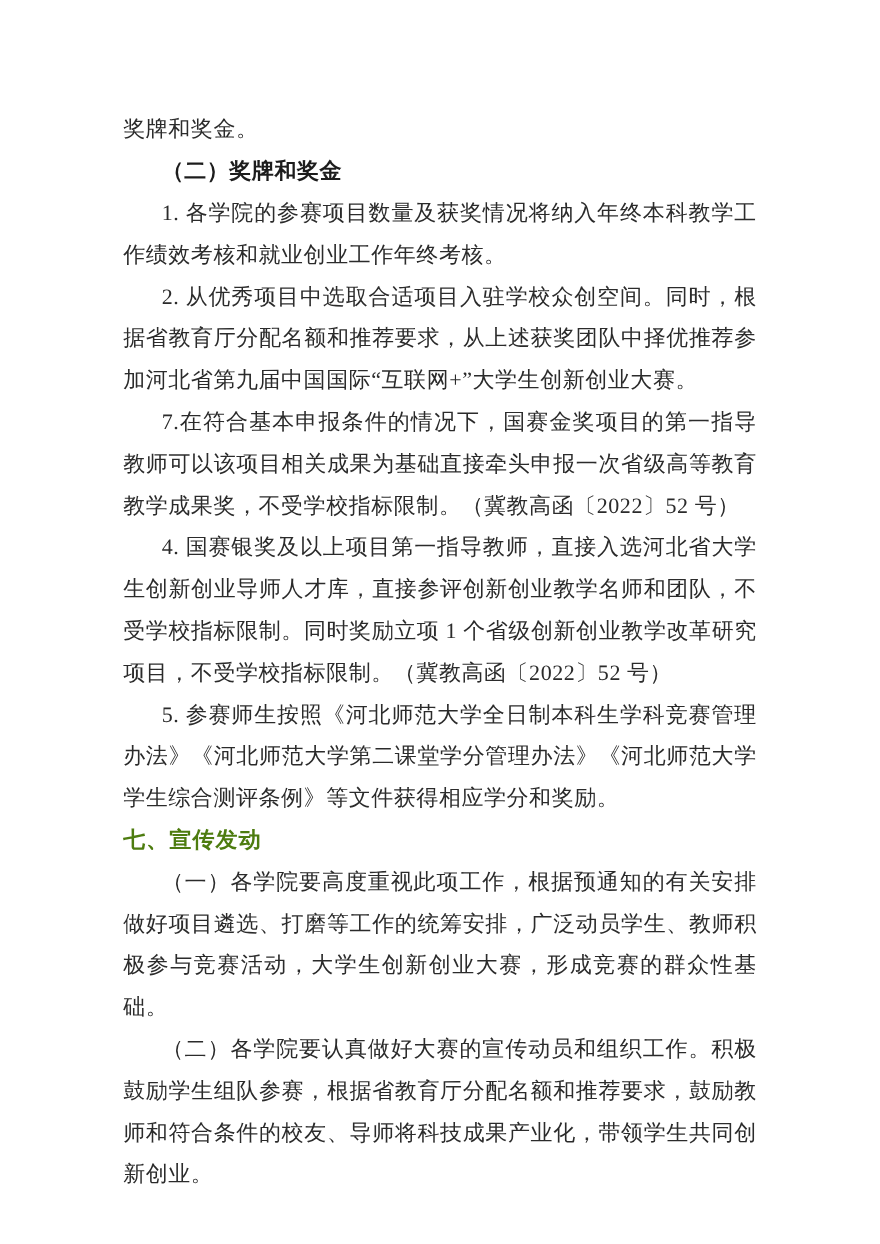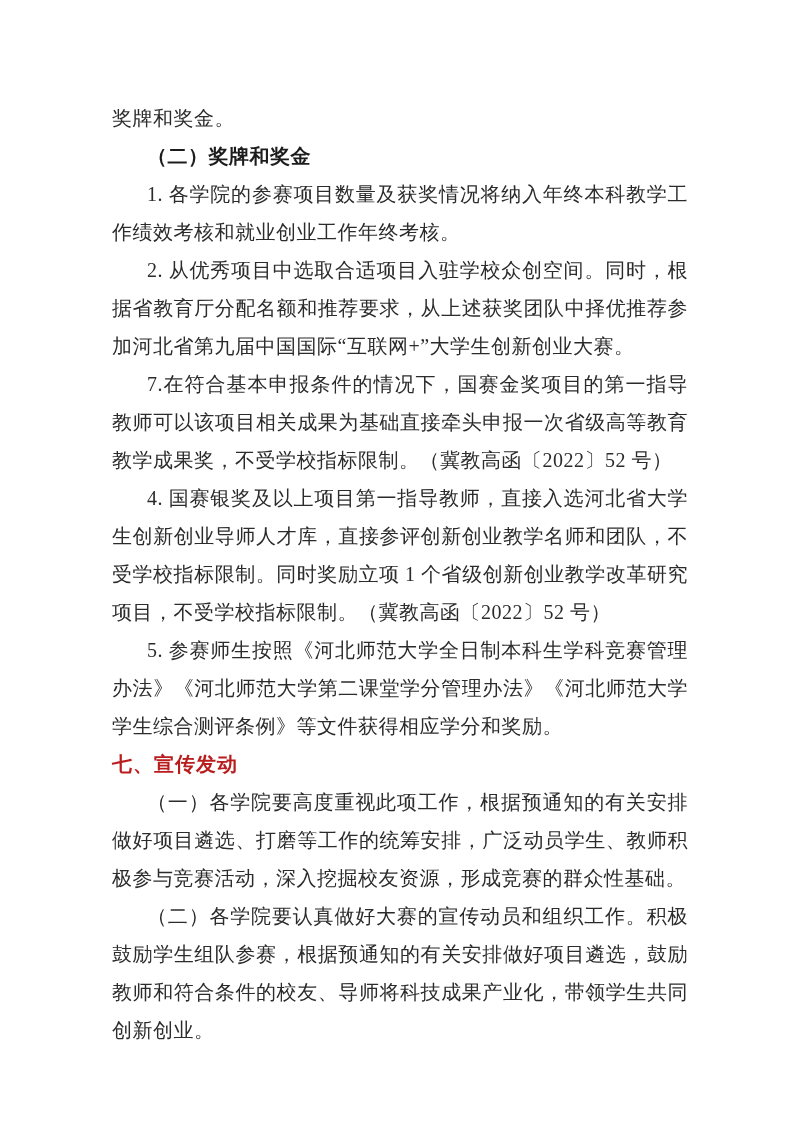--- a/index.html
+++ b/index.html
@@ -32,21 +32,21 @@
   .page p.indent {
     text-indent: 1.75em;
   }
   .page p.heading-kaiti {
     font-weight: bold;
     color: #1c1c1c;
   }
   .page p.heading-hei {
     font-weight: bold;
     font-family: "Liberation Sans", "DejaVu Sans", sans-serif;
-    color: #b91c1c;
+    color: #4d7c0f;
     letter-spacing: 1px;
   }
 </style>
 </head>
 <body>
 
 <div class="page">
   <p>奖牌和奖金。</p>
 
   <p class="indent heading-kaiti">（二）奖牌和奖金</p>
@@ -56,16 +56,16 @@
   <p class="indent">2. 从优秀项目中选取合适项目入驻学校众创空间。同时，根据省教育厅分配名额和推荐要求，从上述获奖团队中择优推荐参加河北省第九届中国国际“互联网+”大学生创新创业大赛。</p>
 
   <p class="indent">7.在符合基本申报条件的情况下，国赛金奖项目的第一指导教师可以该项目相关成果为基础直接牵头申报一次省级高等教育教学成果奖，不受学校指标限制。（冀教高函〔2022〕52 号）</p>
 
   <p class="indent">4. 国赛银奖及以上项目第一指导教师，直接入选河北省大学生创新创业导师人才库，直接参评创新创业教学名师和团队，不受学校指标限制。同时奖励立项 1 个省级创新创业教学改革研究项目，不受学校指标限制。（冀教高函〔2022〕52 号）</p>
 
   <p class="indent">5. 参赛师生按照《河北师范大学全日制本科生学科竞赛管理办法》《河北师范大学第二课堂学分管理办法》《河北师范大学学生综合测评条例》等文件获得相应学分和奖励。</p>
 
   <p class="heading-hei">七、宣传发动</p>
 
-  <p class="indent">（一）各学院要高度重视此项工作，根据预通知的有关安排做好项目遴选、打磨等工作的统筹安排，广泛动员学生、教师积极参与竞赛活动，深入挖掘校友资源，形成竞赛的群众性基础。</p>
+  <p class="indent">（一）各学院要高度重视此项工作，根据预通知的有关安排做好项目遴选、打磨等工作的统筹安排，广泛动员学生、教师积极参与竞赛活动，大学生创新创业大赛，形成竞赛的群众性基础。</p>
 
-  <p class="indent">（二）各学院要认真做好大赛的宣传动员和组织工作。积极鼓励学生组队参赛，根据预通知的有关安排做好项目遴选，鼓励教师和符合条件的校友、导师将科技成果产业化，带领学生共同创新创业。</p>
+  <p class="indent">（二）各学院要认真做好大赛的宣传动员和组织工作。积极鼓励学生组队参赛，根据省教育厅分配名额和推荐要求，鼓励教师和符合条件的校友、导师将科技成果产业化，带领学生共同创新创业。</p>
 </div>
 
 </body></html>

